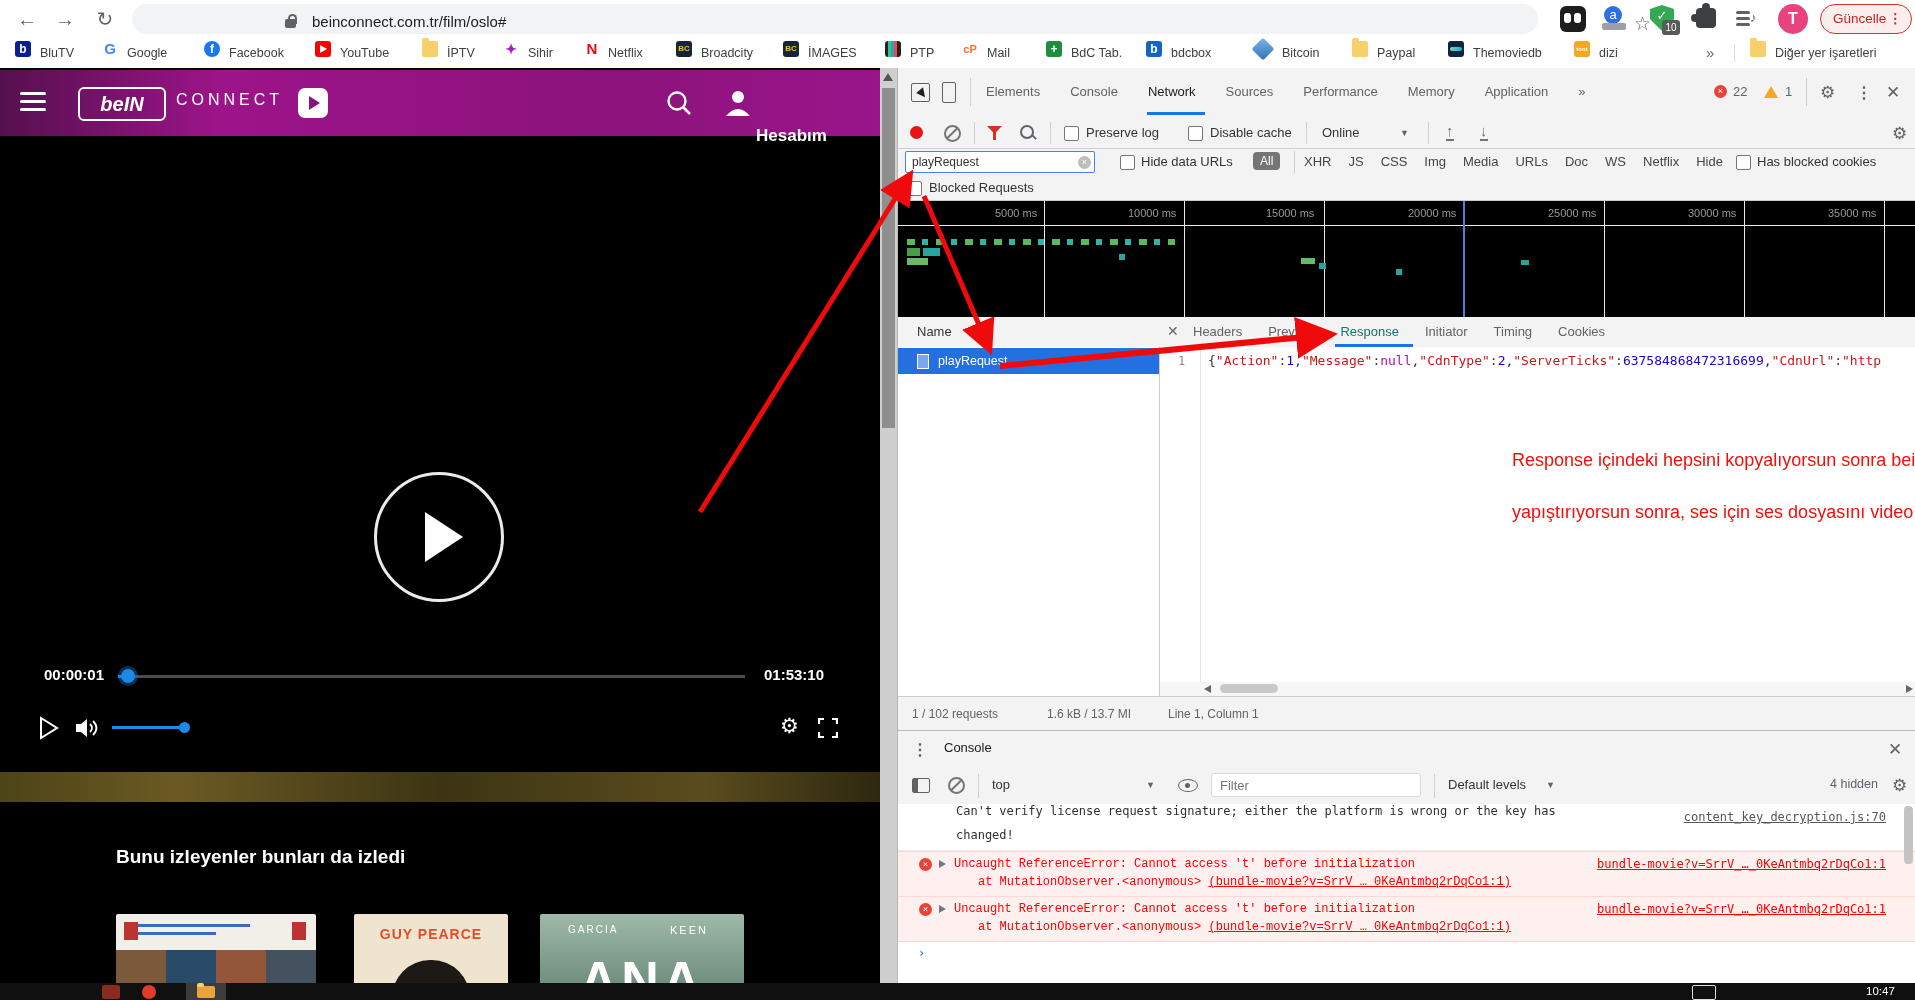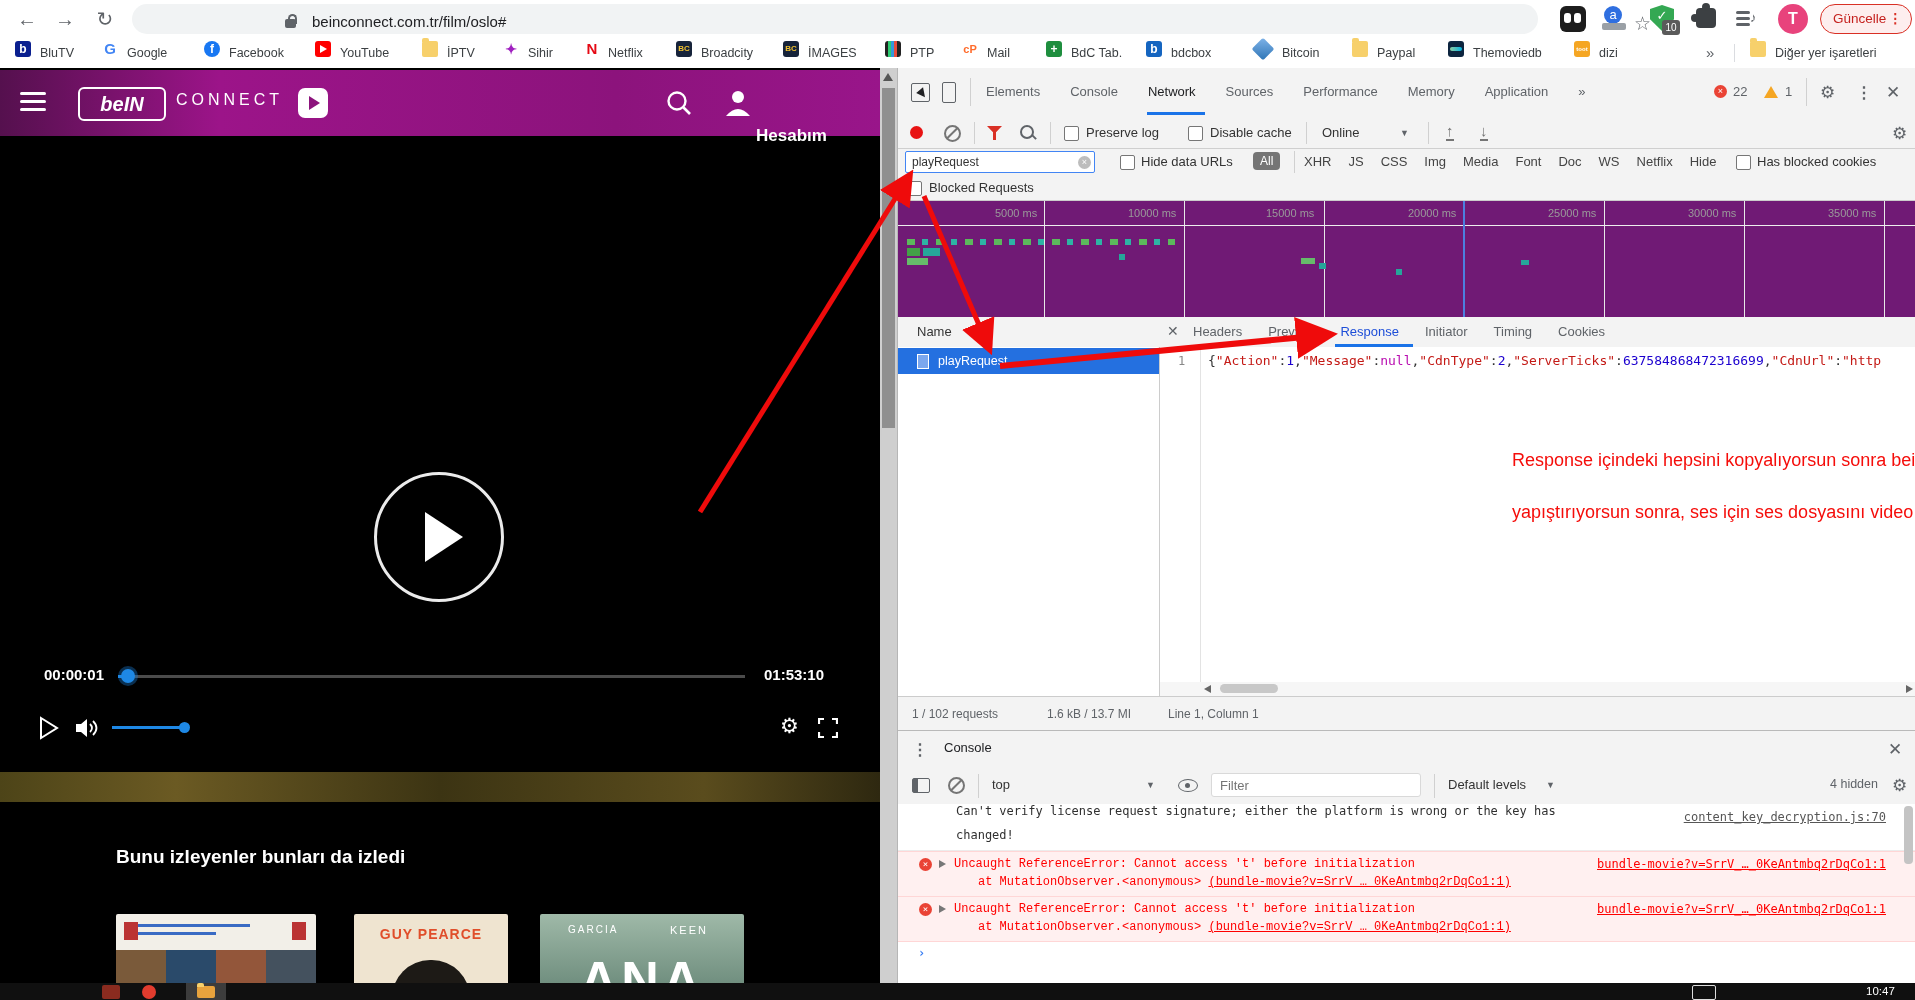--- a/index.html
+++ b/index.html
@@ -65,27 +65,27 @@
   #devtools{left:897px;top:68px;width:1018px;height:915px;background:#f3f3f3;border-left:1px solid #b6b6b6;font-size:13px;color:#333;}
   .dtsep{position:absolute;width:1px;background:#d0d0d0;}
   .dttab{color:#5f6368;}
   .dttab.active{color:#202124;}
   .underline{position:absolute;height:3px;background:#1a73e8;}
   .ckbox{position:absolute;width:13px;height:13px;border:1px solid #767676;border-radius:2px;background:#fff;}
   #net-filter-input{position:absolute;left:7px;top:83px;width:190px;height:22px;border:1.5px solid #4285f4;border-radius:2px;background:#fff;font-size:12px;color:#333;padding:0 18px 0 6px;box-sizing:border-box;font-family:"Liberation Sans",sans-serif;}
   .clearx{position:absolute;width:13px;height:13px;border-radius:50%;background:#bdbdbd;color:#fff;font-size:9px;text-align:center;line-height:13px;}
   .pill-all{position:absolute;background:#757575;color:#fff;border-radius:4px;font-size:12px;padding:2px 7px;}
   .typef{display:inline-block;color:#444;}
-  #waterfall{position:absolute;left:0;top:132px;width:1018px;height:116px;background:#701a75;border-top:1px solid #ccc;border-bottom:1px solid #ccc;}
+  #waterfall{position:absolute;left:0;top:132px;width:1018px;height:116px;background:#000000;border-top:1px solid #ccc;border-bottom:1px solid #ccc;}
   .wf-line{position:absolute;top:0;width:1px;height:116px;background:#e8e8e8;}
   .wf-label{position:absolute;top:6px;font-size:11px;color:#9a9a9a;}
   .wf-mark{position:absolute;}
   #wf-cursor{position:absolute;top:0;width:2px;height:116px;background:#4d7fe0;}
   .resp-tab{color:#5f6368;}
-  .resp-tab.active{color:#1d4ed8;}
+  .resp-tab.active{color:#0f766e;}
   #req-row{position:absolute;left:0;top:280px;width:261px;height:26px;background:#2470e0;color:#fff;font-size:12.5px;line-height:26px;}
   #req-row .doc{position:absolute;left:19px;top:6px;width:10px;height:13px;border:1.5px solid #fff;background:#7ba7ee;}
   .js-p{color:#303030;}.js-s{color:#c41a16;}.js-n{color:#1c00cf;}.js-u{color:#b80cb0;}
   .redann{position:absolute;left:352px;width:666px;overflow:hidden;white-space:nowrap;color:#f50d0a;font-size:18px;}
   .hsb{position:absolute;background:#f6f6f6;}
   .hsb .thumb{position:absolute;top:2px;height:9px;background:#c8c8c8;border-radius:5px;}
   .statusbar{position:absolute;left:0;top:628px;width:1018px;height:34px;background:#f3f3f3;border-top:1px solid #ccc;color:#5f6368;font-size:12px;line-height:34px;}
   
   #con-tabs{position:absolute;left:0;top:662px;width:1018px;height:36px;background:#f3f3f3;border-top:1px solid #b9b9b9;border-bottom:1px solid #ccc;}
   #con-toolbar{position:absolute;left:0;top:699px;width:1018px;height:37px;background:#f3f3f3;border-bottom:1px solid #ddd;}
@@ -327,21 +327,21 @@
     <span class="ckbox" style="left:222px;top:87px"></span>
     <span class="abs" style="left:243px;top:86px">Hide data URLs</span>
     <span class="pill-all" style="left:355px;top:84px">All</span>
     <span class="dtsep" style="left:396px;top:83px;height:22px"></span>
     <div class="abs" style="left:406px;top:86px;display:flex;gap:17px;white-space:nowrap">
       <span class="typef">XHR</span>
       <span class="typef">JS</span>
       <span class="typef">CSS</span>
       <span class="typef">Img</span>
       <span class="typef">Media</span>
-      <span class="typef">Font</span>
+      <span class="typef">URLs</span>
       <span class="typef">Doc</span>
       <span class="typef">WS</span>
       <span class="typef">Netflix</span>
       <span class="typef">Hide</span>
     </div>
     <span class="ckbox" style="left:838px;top:87px"></span>
     <span class="abs" style="left:859px;top:86px">Has blocked cookies</span>
 
     <span class="ckbox" style="left:9px;top:113px"></span>
     <span class="abs" style="left:31px;top:112px">Blocked Requests</span>

